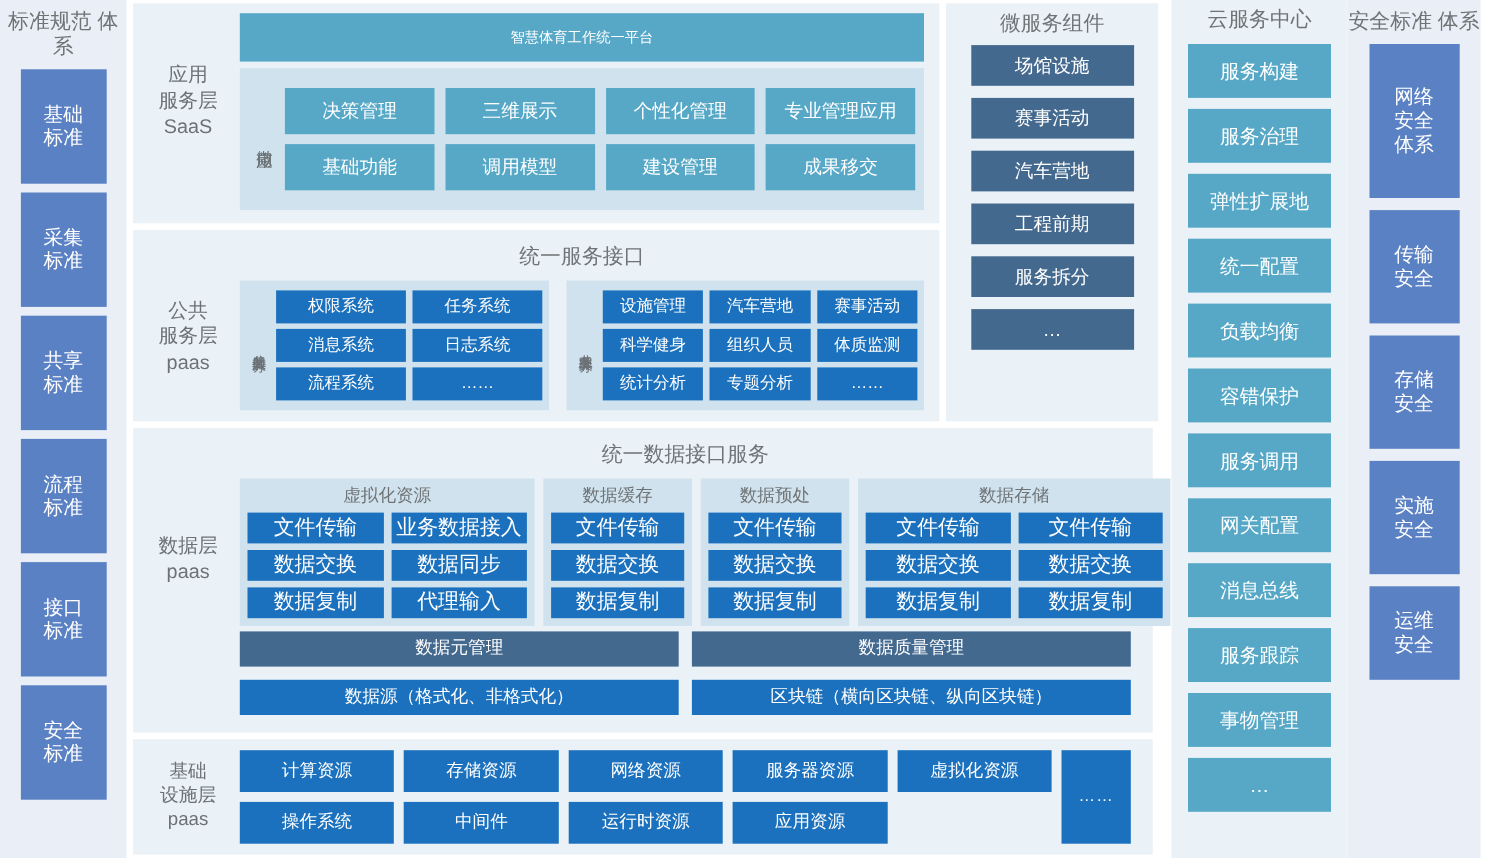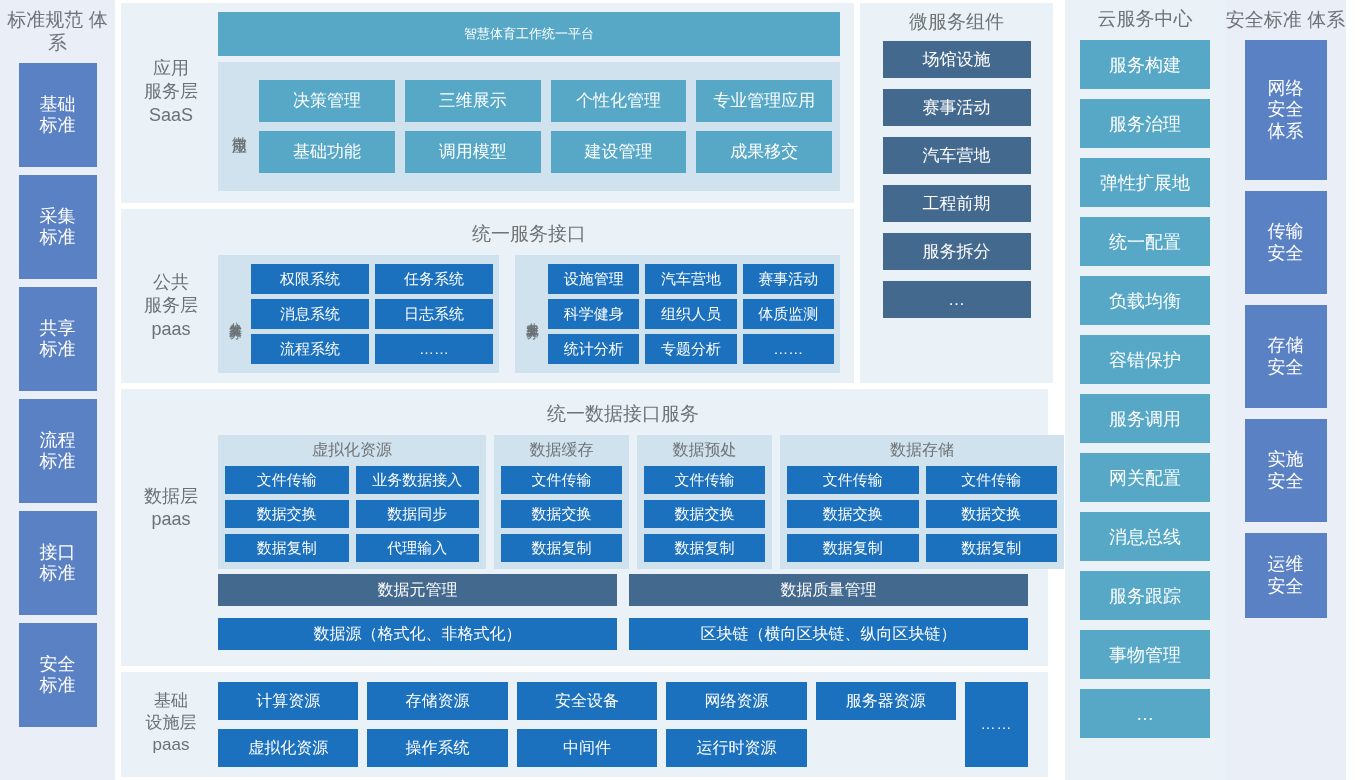--- a/index.html
+++ b/index.html
@@ -84,21 +84,21 @@
 
   
   .data-title { position: absolute; left: 97px; top: 13px; width: 810px; font-size: 19px; }
   .data-lbl { position: absolute; left: 6px; top: 96px; width: 88px; }
   .data-row { position: absolute; left: 97px; top: 46px; height: 134px; display: flex; gap: 8px; }
   .dgroup { background: #cfe2ee; padding: 4px 7px 8px; display: flex; flex-direction: column; }
   .dgroup > .gtitle { color: #6f7376; font-size: 16px; text-align: center; margin: 1px 0 5px; }
   .dgrid { display: grid; gap: 6px 7px; grid-auto-rows: 28px; }
   .dgrid.c1 { grid-template-columns: 1fr; }
   .dgrid.c2 { grid-template-columns: repeat(2, 1fr); }
-  .dgrid .box { font-size: 15px; }
+  .dgrid .box { font-size: 19px; }
   .dg-access { width: 268px; }
   .dg-cache  { width: 135px; }
   .dg-pre    { width: 135px; }
   .dg-store  { width: 284px; }
 
   .data-bars { position: absolute; left: 97px; top: 185px; width: 810px; display: flex; gap: 12px; flex-direction: column; }
   .bars-row { display: flex; gap: 12px; }
   .bars-row > .box { height: 32px; font-size: 16px; }
   .bar-left  { width: 399px; }
   .bar-right { width: 399px; }
@@ -280,27 +280,27 @@
     </div>
 
     <div class="sect sect-inf">
       <div class="lyr-label inf-lbl">基础
 设施层
 paas</div>
       <div class="inf-area">
         <div class="inf-grid" id="inf-grid">
             <div class="box blue-strong">计算资源</div>
             <div class="box blue-strong">存储资源</div>
-            <div class="box blue-strong">安全设备</div>
             <div class="box blue-strong">网络资源</div>
             <div class="box blue-strong">服务器资源</div>
             <div class="box blue-strong">虚拟化资源</div>
             <div class="box blue-strong">操作系统</div>
             <div class="box blue-strong">中间件</div>
             <div class="box blue-strong">运行时资源</div>
+            <div class="box blue-strong">应用资源</div>
           </div>
         <div class="box blue-strong inf-more">……</div>
       </div>
     </div>
 
     <div class="ms-col">
       <div class="sect-title">微服务组件</div>
       <div id="ms-items" style="display:flex;flex-direction:column;align-items:flex-start;">
           <div class="box ms-item">场馆设施</div>
           <div class="box ms-item">赛事活动</div>

